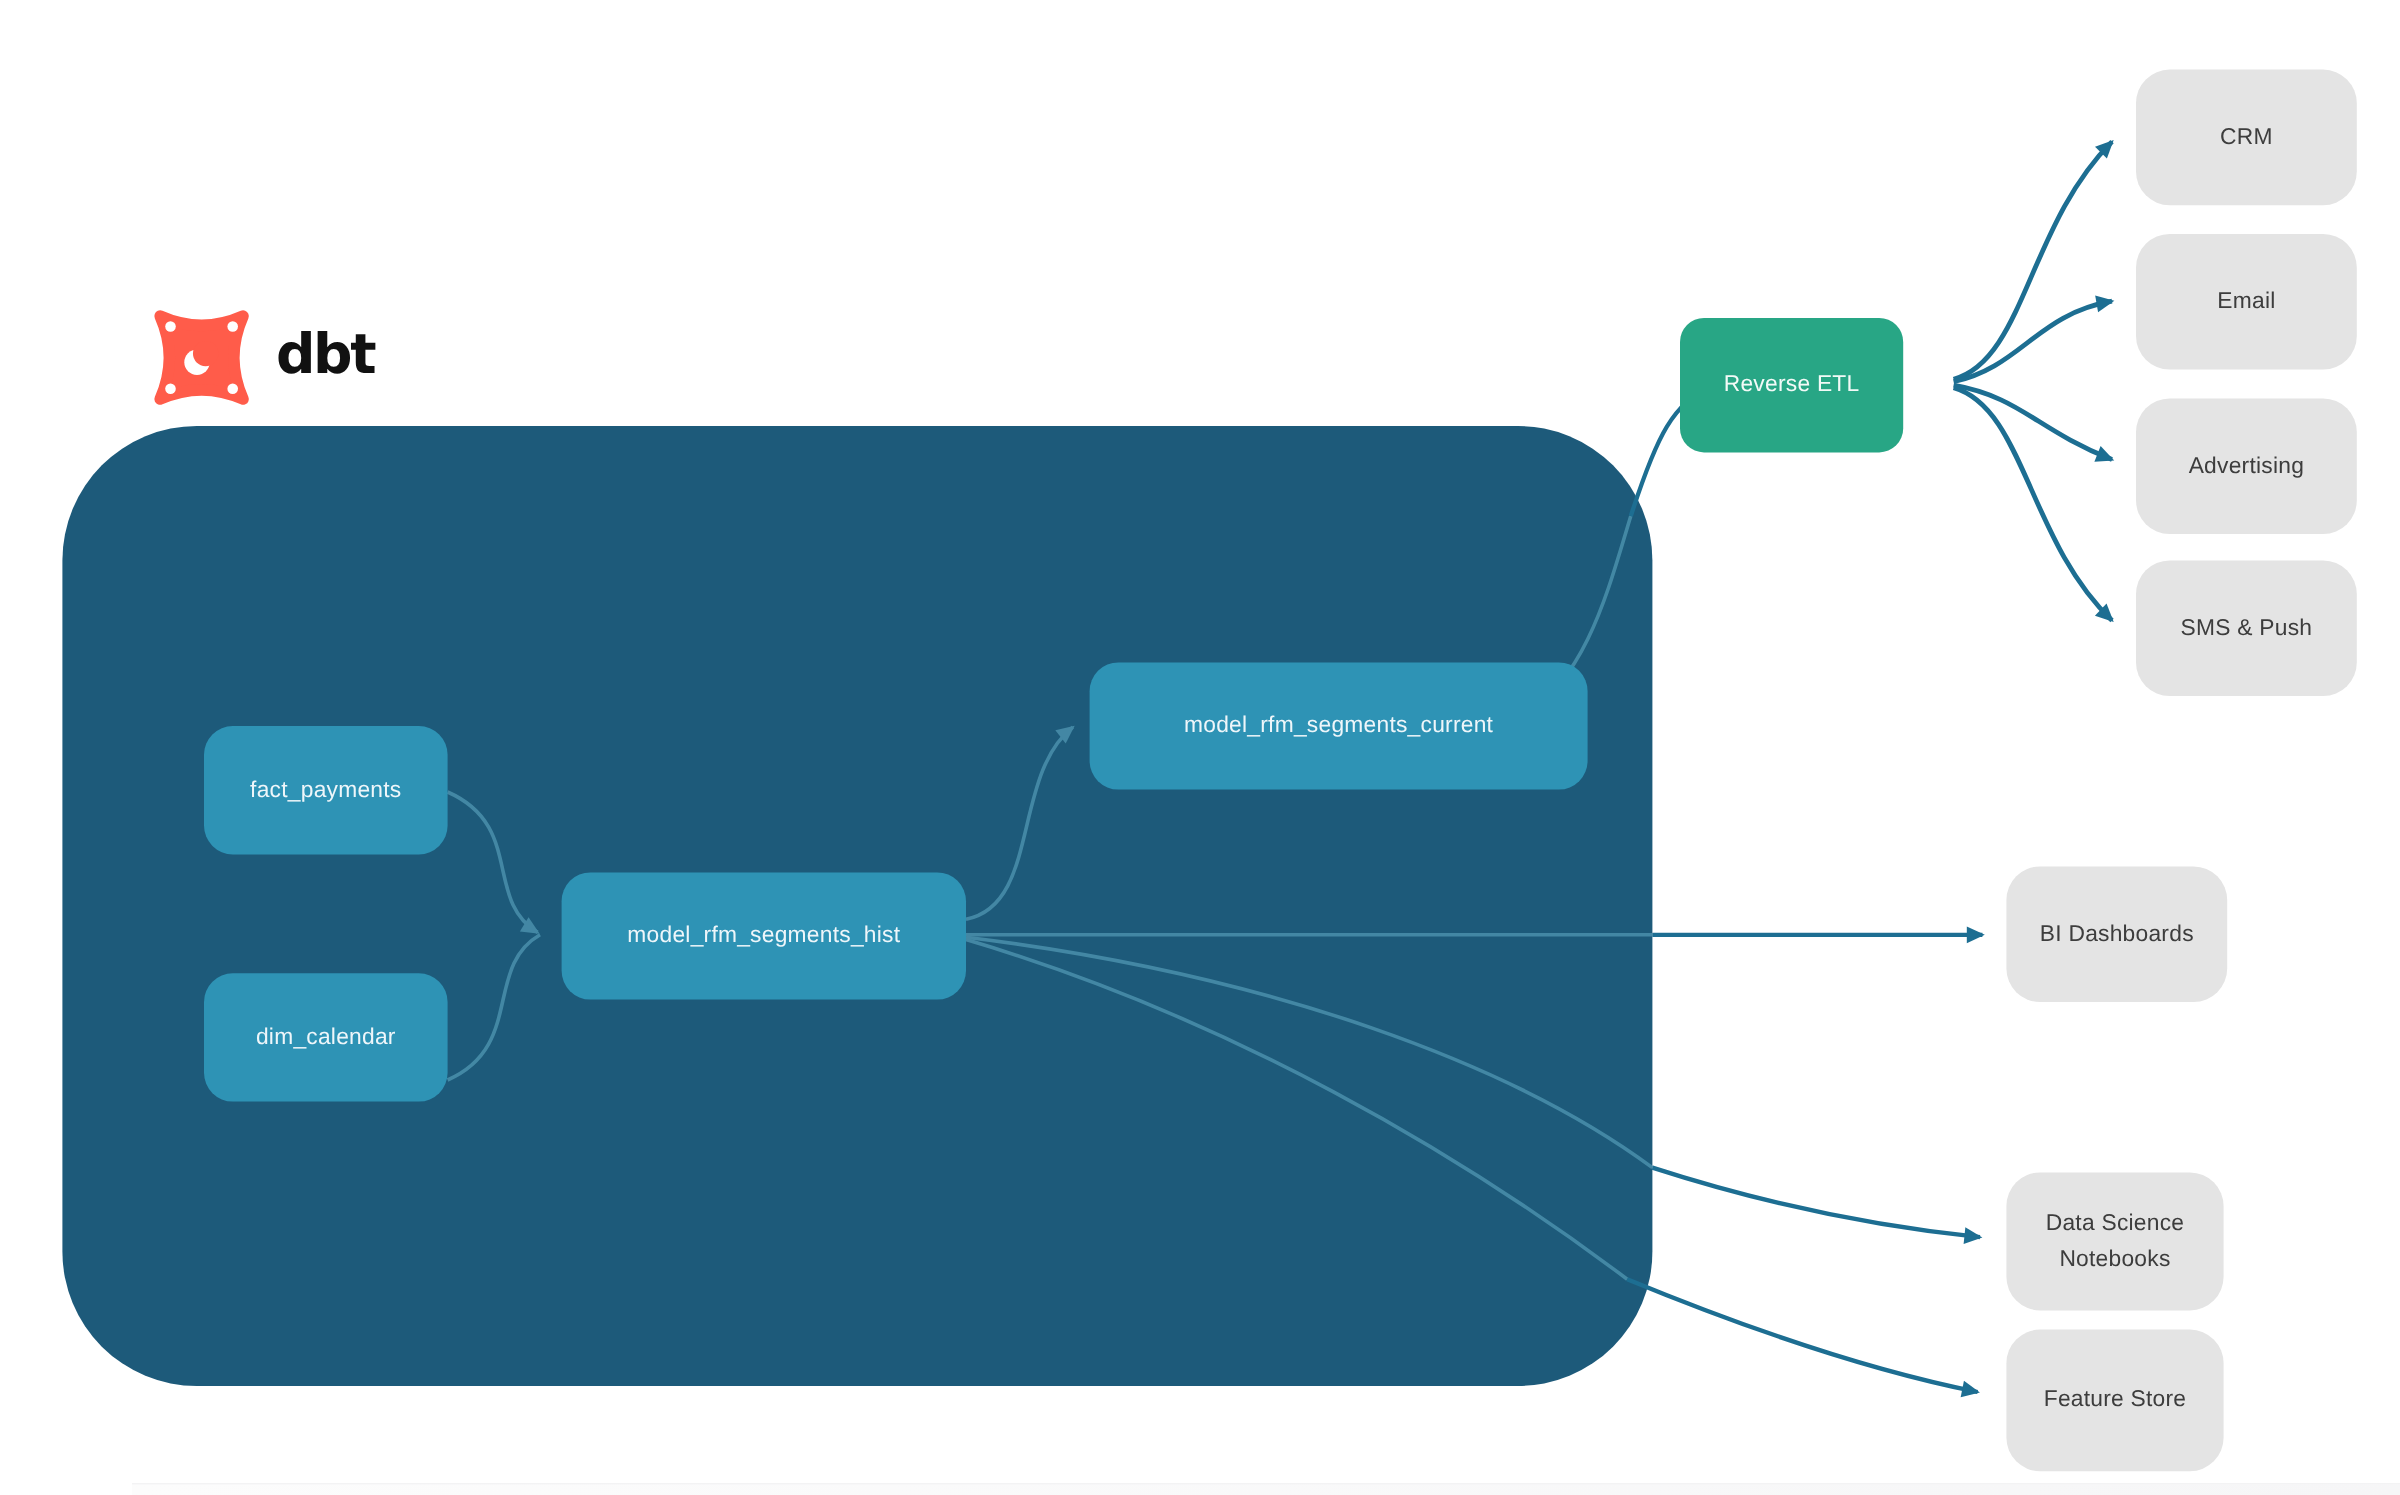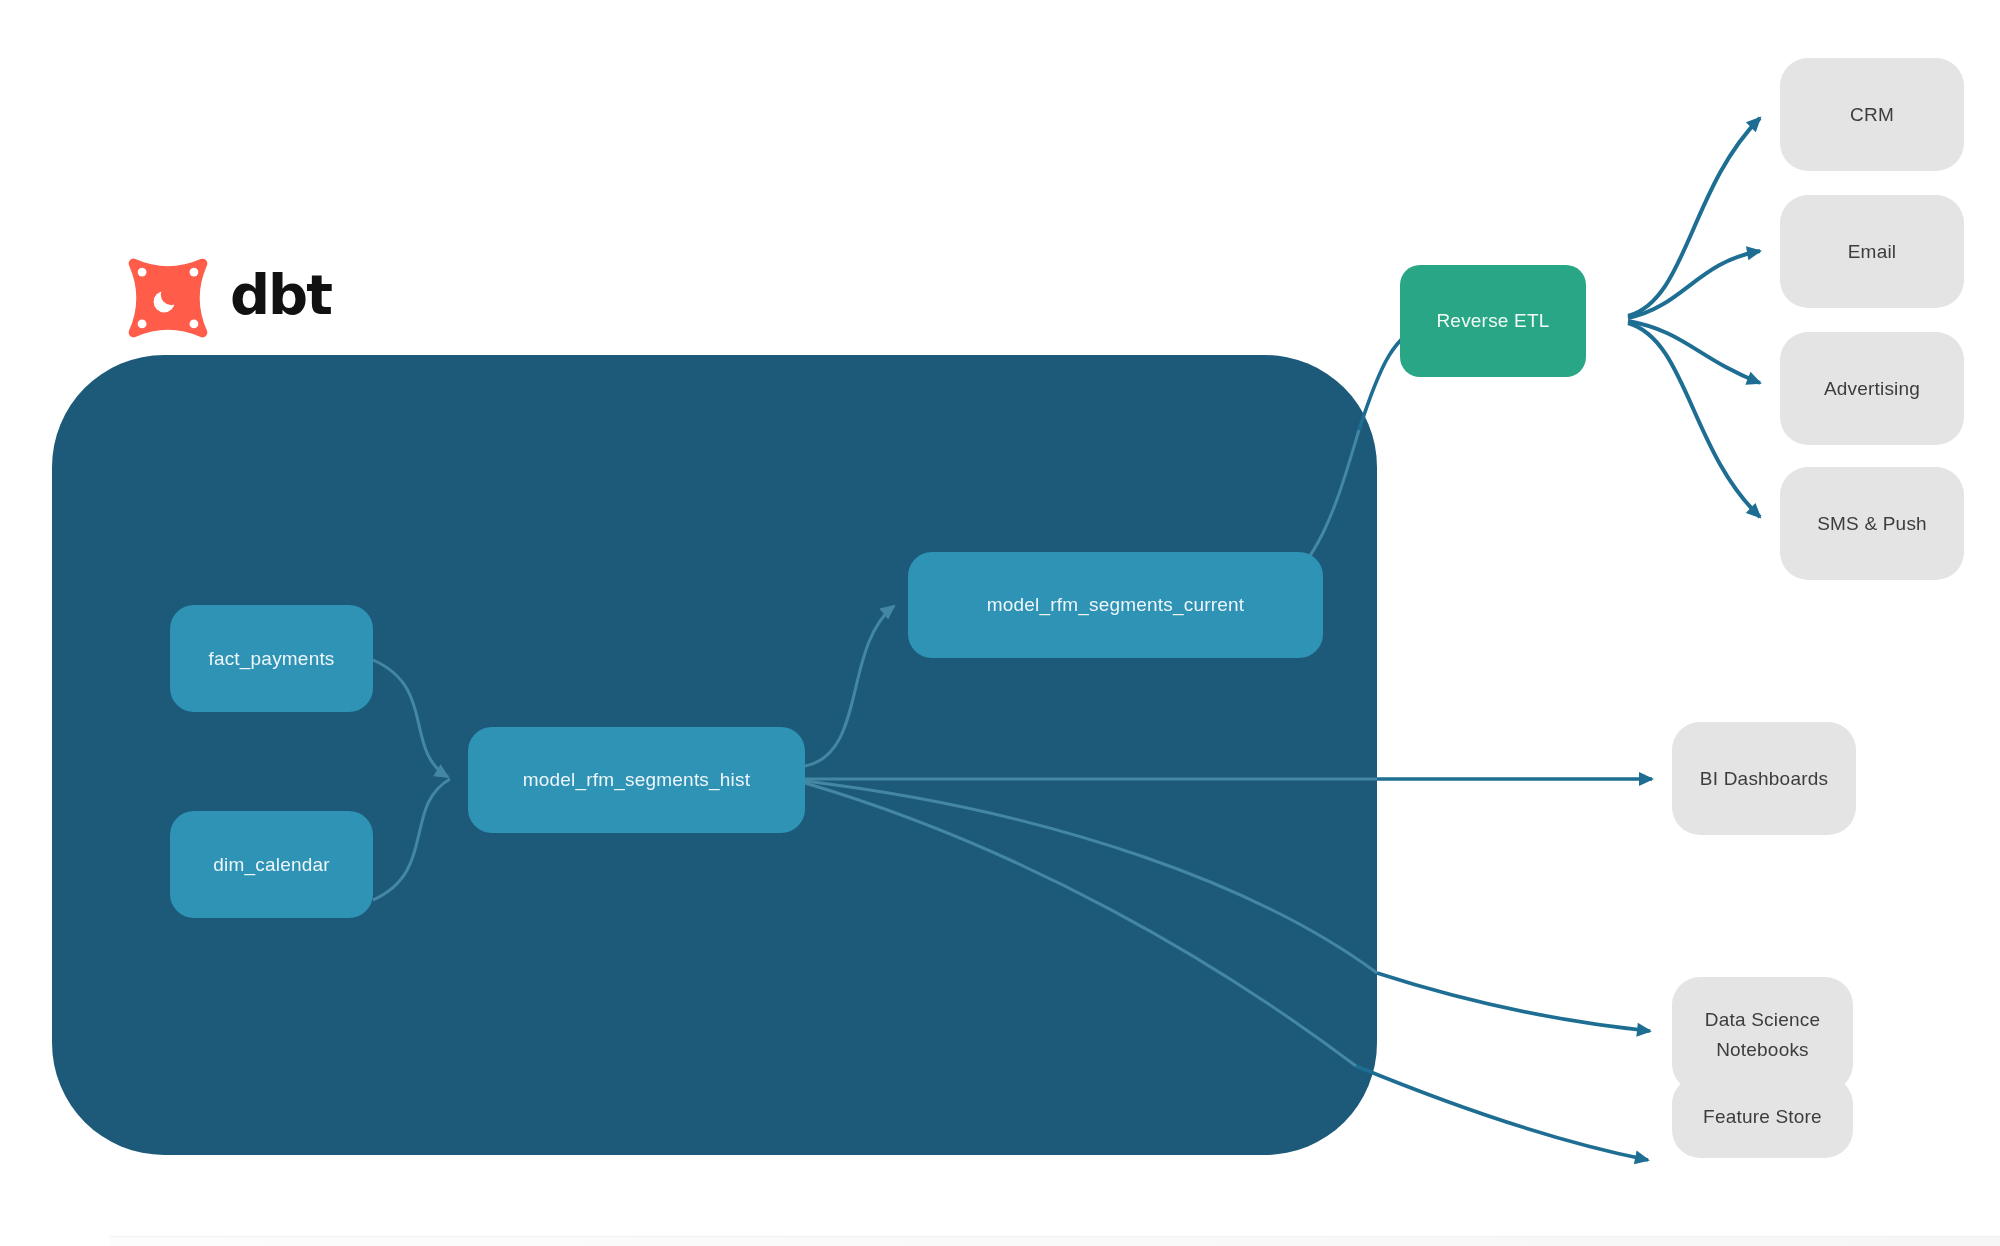--- a/index.html
+++ b/index.html
@@ -39,21 +39,21 @@
     line-height:1.55;
     padding:0 14px;
     box-sizing:border-box;
   }
   .logo{
     position:absolute;left:120px;top:250px;
     display:flex;align-items:center;gap:14px;
   }
   .logo-text{
     font-family:"DejaVu Sans","Liberation Sans",sans-serif;
-    font-size:56px;font-weight:800;color:#111111;
+    font-size:46px;font-weight:800;color:#111111;
     letter-spacing:-2px;line-height:1;
     padding-bottom:6px;
   }
   .footer-strip{
     position:absolute;left:110px;right:0;bottom:0;height:9px;
     background:linear-gradient(90deg,#fcfcfc, #f6f6f7);
     border-top:1px solid #f1f1f2;
   }
 </style>
 </head>
@@ -126,16 +126,16 @@
   <div class="node dest" style="left:1780px;top:195px;width:184px;height:113px;text-align:center;">Email</div>
 
   <div class="node dest" style="left:1780px;top:332px;width:184px;height:113px;">Advertising</div>
 
   <div class="node dest" style="left:1780px;top:467px;width:184px;height:113px;">SMS &amp; Push</div>
 
   <div class="node dest" style="left:1672px;top:722px;width:184px;height:113px;">BI Dashboards</div>
 
   <div class="node dest" style="left:1672px;top:977px;width:181px;height:115px;">Data Science Notebooks</div>
 
-  <div class="node dest" style="left:1672px;top:1076px;width:181px;height:82px;">Feature Store</div>
+  <div class="node dest" style="left:1672px;top:1108px;width:181px;height:118px;">Feature Store</div>
 
   <div class="footer-strip"></div>
 </div>
 
 </body></html>

